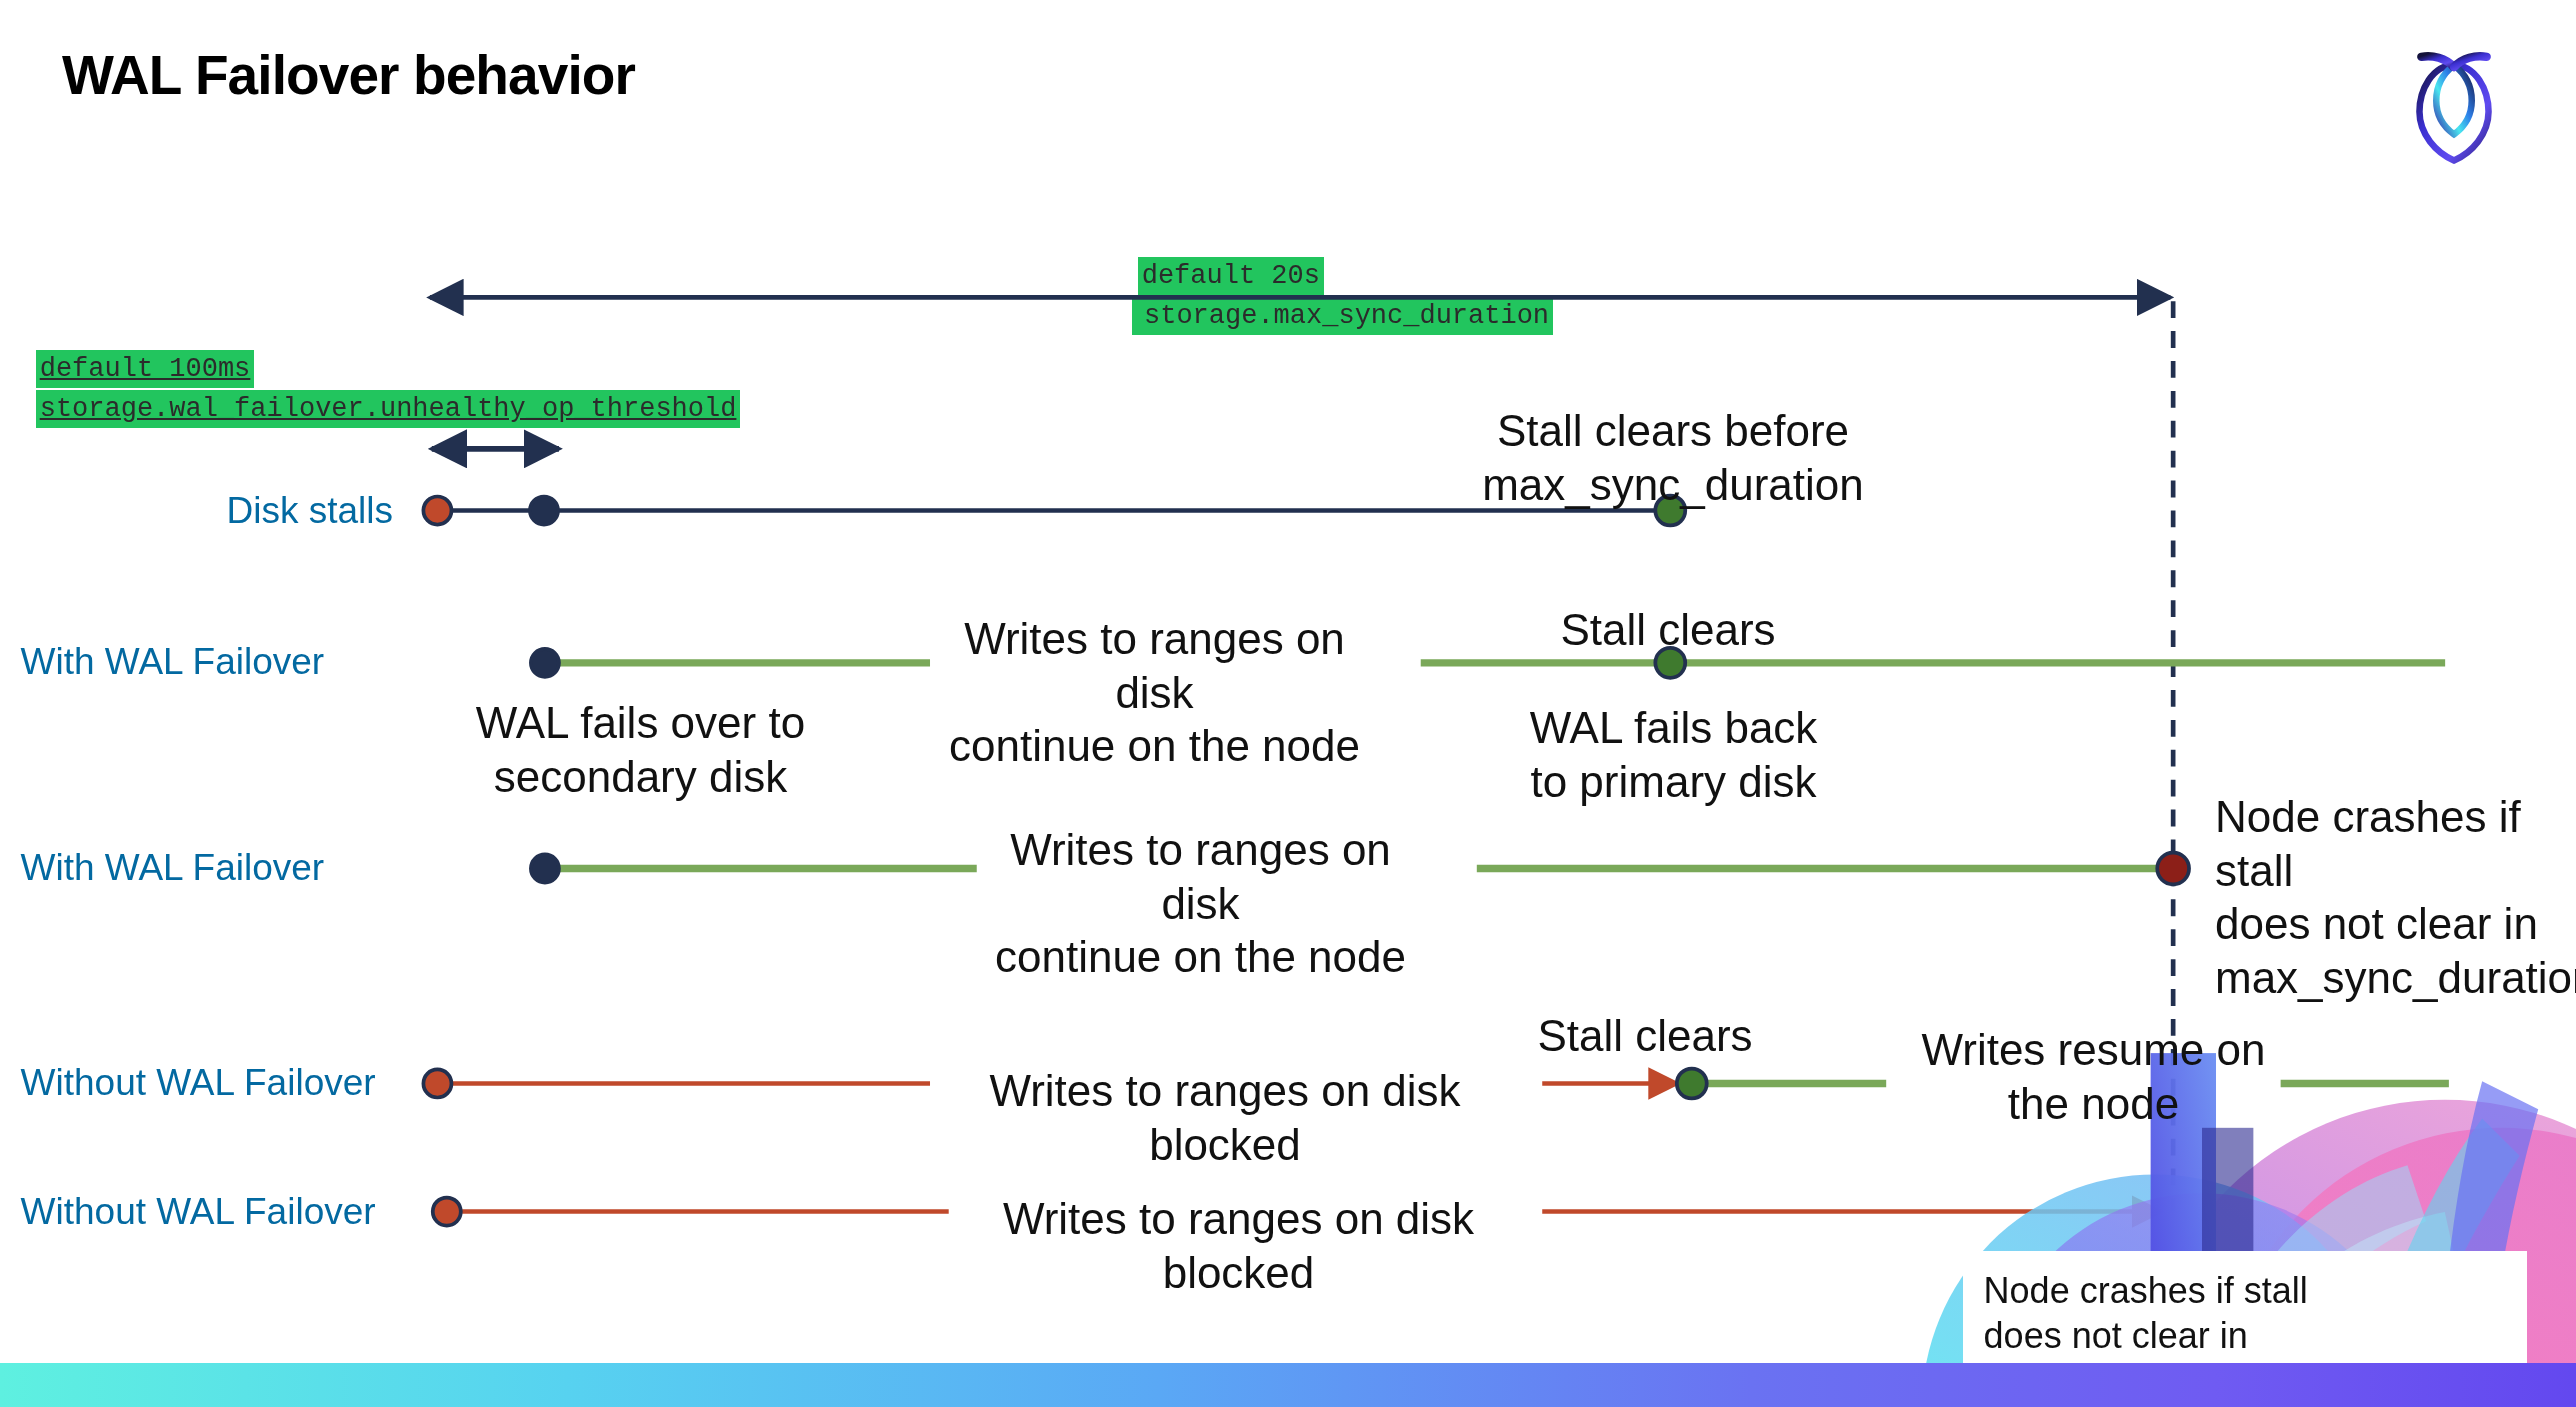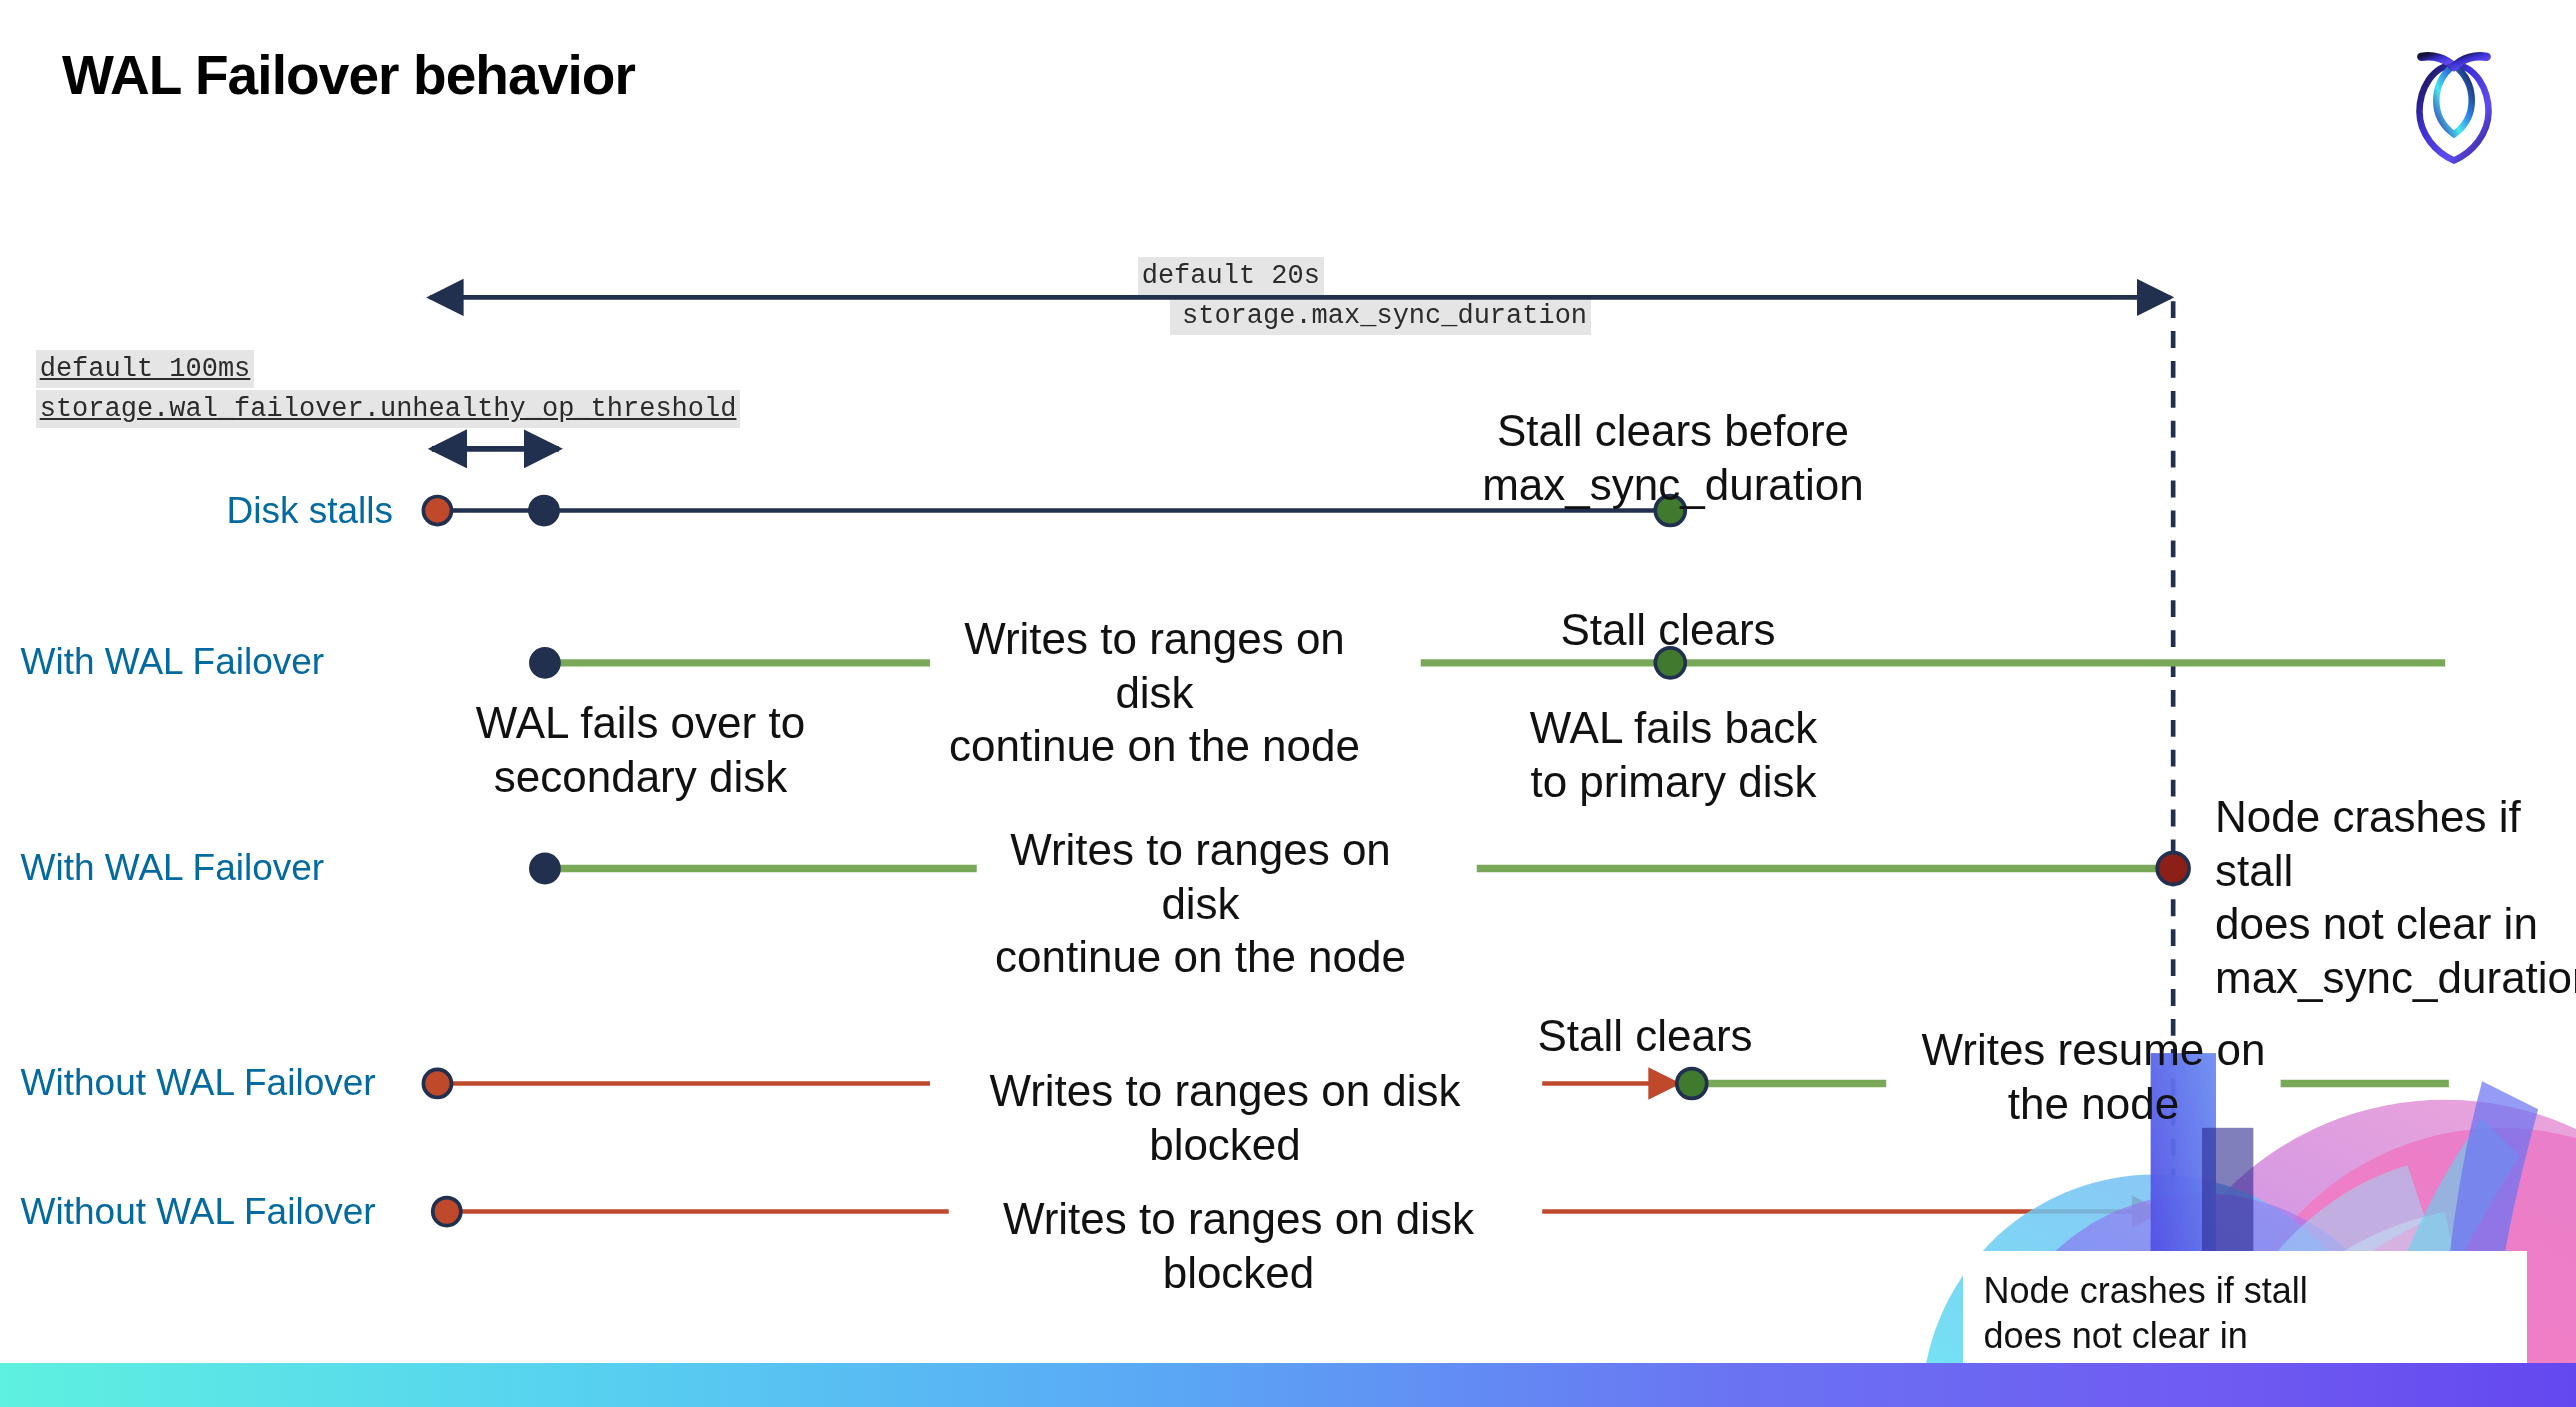--- a/index.html
+++ b/index.html
@@ -20,21 +20,21 @@
   }
 
   
   .logo{position:absolute;left:2393px;top:26px;width:122px;height:140px;}
 
   
   .code-line{
     position:absolute;
     font-family:"Liberation Mono", monospace;
     font-size:27px;color:#2b2b2b;
-    background:#e5e5e5;
+    background:#22c55e;
     white-space:nowrap;
     padding:0.9px 3.7px;
     line-height:1.35;
   }
 
   
   .overlay{position:absolute;left:0;top:0;width:2576px;height:1408px;pointer-events:none;}
 
   
   .rowlabel{
@@ -97,21 +97,21 @@
       </defs>
       <path d="M65 42 C42 42 28 68 28 92 C28 116 46 136 65 144 C84 136 102 116 102 92 C102 68 88 42 65 42 Z" fill="none" stroke="url(#lg1)" stroke-width="7"></path>
       <path d="M65 42 C52 52 46 66 46 80 C46 96 54 108 65 116 C76 108 84 96 84 80 C84 66 78 52 65 42 Z" fill="none" stroke="url(#lg2)" stroke-width="7"></path>
       <path d="M30 33 C42 31 56 34 65 44" fill="none" stroke="url(#lg1)" stroke-width="9" stroke-linecap="round"></path>
       <path d="M100 33 C88 31 74 34 65 44" fill="none" stroke="url(#lg1)" stroke-width="9" stroke-linecap="round"></path>
       <path d="M65 92 L65 144" fill="none" stroke="url(#lg1)" stroke-width="7"></path>
     </svg>
   </div>
 
   <div class="code-line" style="left:1138px;top:257px;">default 20s</div>
-  <div class="code-line" style="left:1170px;top:297px;padding-left:12px;">storage.max_sync_duration</div>
+  <div class="code-line" style="left:1132px;top:297px;padding-left:12px;">storage.max_sync_duration</div>
 
   <div class="code-line" style="left:36px;top:350px;text-decoration:underline;">default 100ms</div>
   <div class="code-line" style="left:36px;top:390px;text-decoration:underline;">storage.wal_failover.unhealthy_op_threshold</div>
 
   <svg class="overlay" viewBox="0 0 2756 1506">
     <defs>
       <marker id="ah-navy" viewBox="0 0 10 10" refX="9" refY="5" markerWidth="8" markerHeight="8" orient="auto-start-reverse">
         <path d="M0 0 L10 5 L0 10 z" fill="#22304f"></path>
       </marker>
       <marker id="ah-navy-s" viewBox="0 0 10 10" refX="9" refY="5" markerWidth="7" markerHeight="7" orient="auto-start-reverse">

